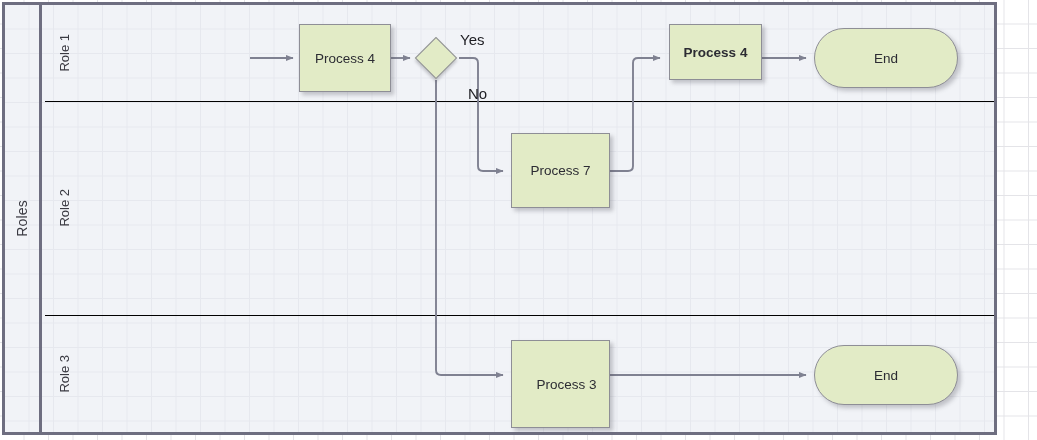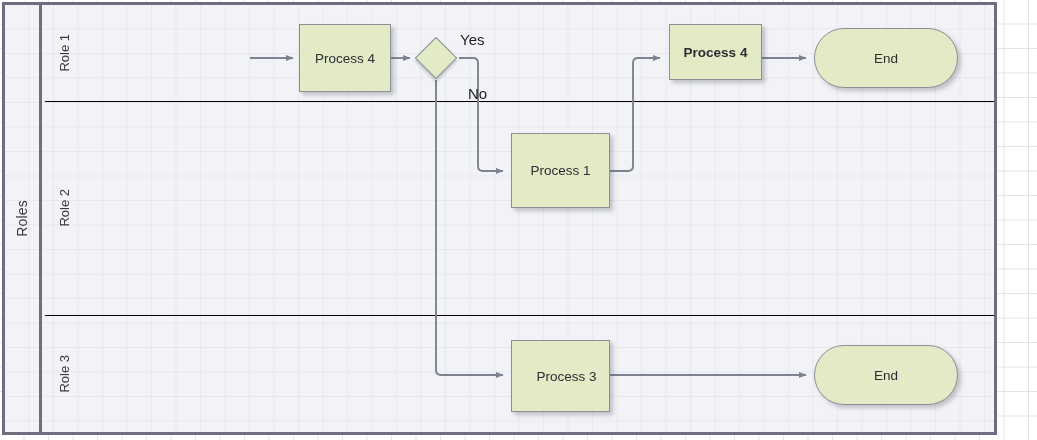--- a/index.html
+++ b/index.html
@@ -203,24 +203,24 @@
 
     <div class="node process" style="left:664px; top:19px; width:93px; height:56px;font-weight:bold;">
       <span>Process 4</span>
     </div>
 
     <div class="node terminator" style="left:809px; top:23px; width:144px; height:60px;">
       <span>End</span>
     </div>
 
     <div class="node process" style="left:506px; top:128px; width:99px; height:75px;">
-      <span>Process 1</span>
-    </div>
-
-    <div class="node process" style="left:506px; top:335px; width:99px; height:72px;padding-left:12px;">
+      <span>Process 7</span>
+    </div>
+
+    <div class="node process" style="left:506px; top:335px; width:99px; height:88px;padding-left:12px;">
       <span>Process 3</span>
     </div>
 
     <div class="node terminator" style="left:809px; top:340px; width:144px; height:60px;">
       <span>End</span>
     </div>
 
   </div>
 </div>
 

